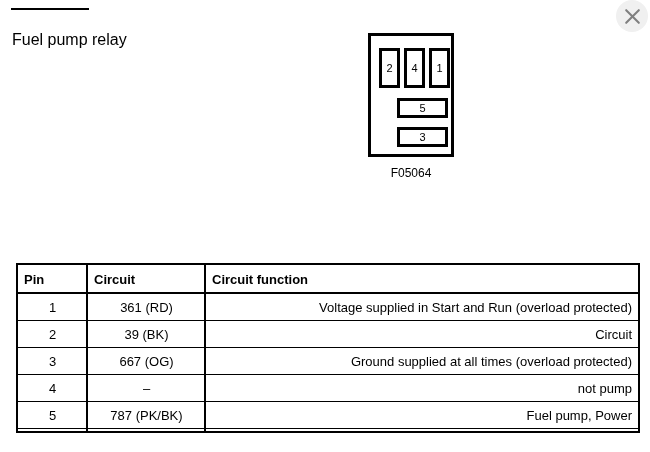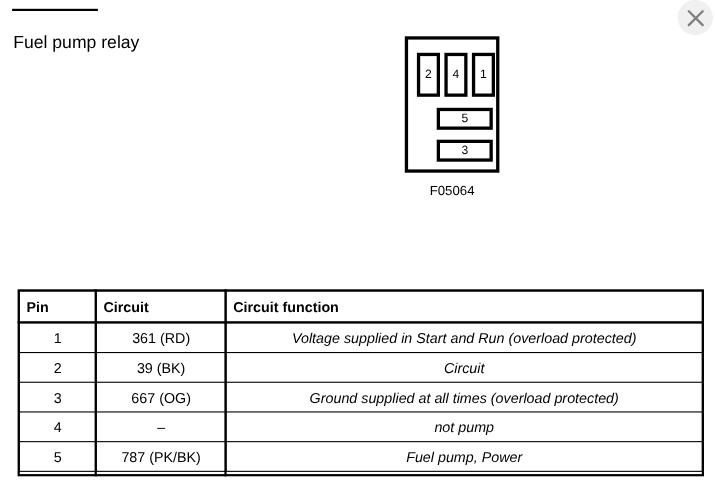--- a/index.html
+++ b/index.html
@@ -132,21 +132,21 @@
     box-sizing: border-box;
   }
   .pin-table thead th {
     font-weight: bold;
     text-align: left;
     height: 29px;
   }
   .pin-table thead th.fn-head { text-align: left; }
   .col-pin { width: 70px; text-align: center; }
   .col-ckt { width: 118px; text-align: center; }
-  .col-fn  { text-align: center; padding-left: 11px; font-style: italic; }
+  .col-fn  { text-align: right; padding-left: 11px; }
 
   
   .table-frame {
     position: absolute;
     left: 16px;
     top: 263px;
     width: 624px;
     height: 170px;
     border: 2px solid #000;
     box-sizing: border-box;

